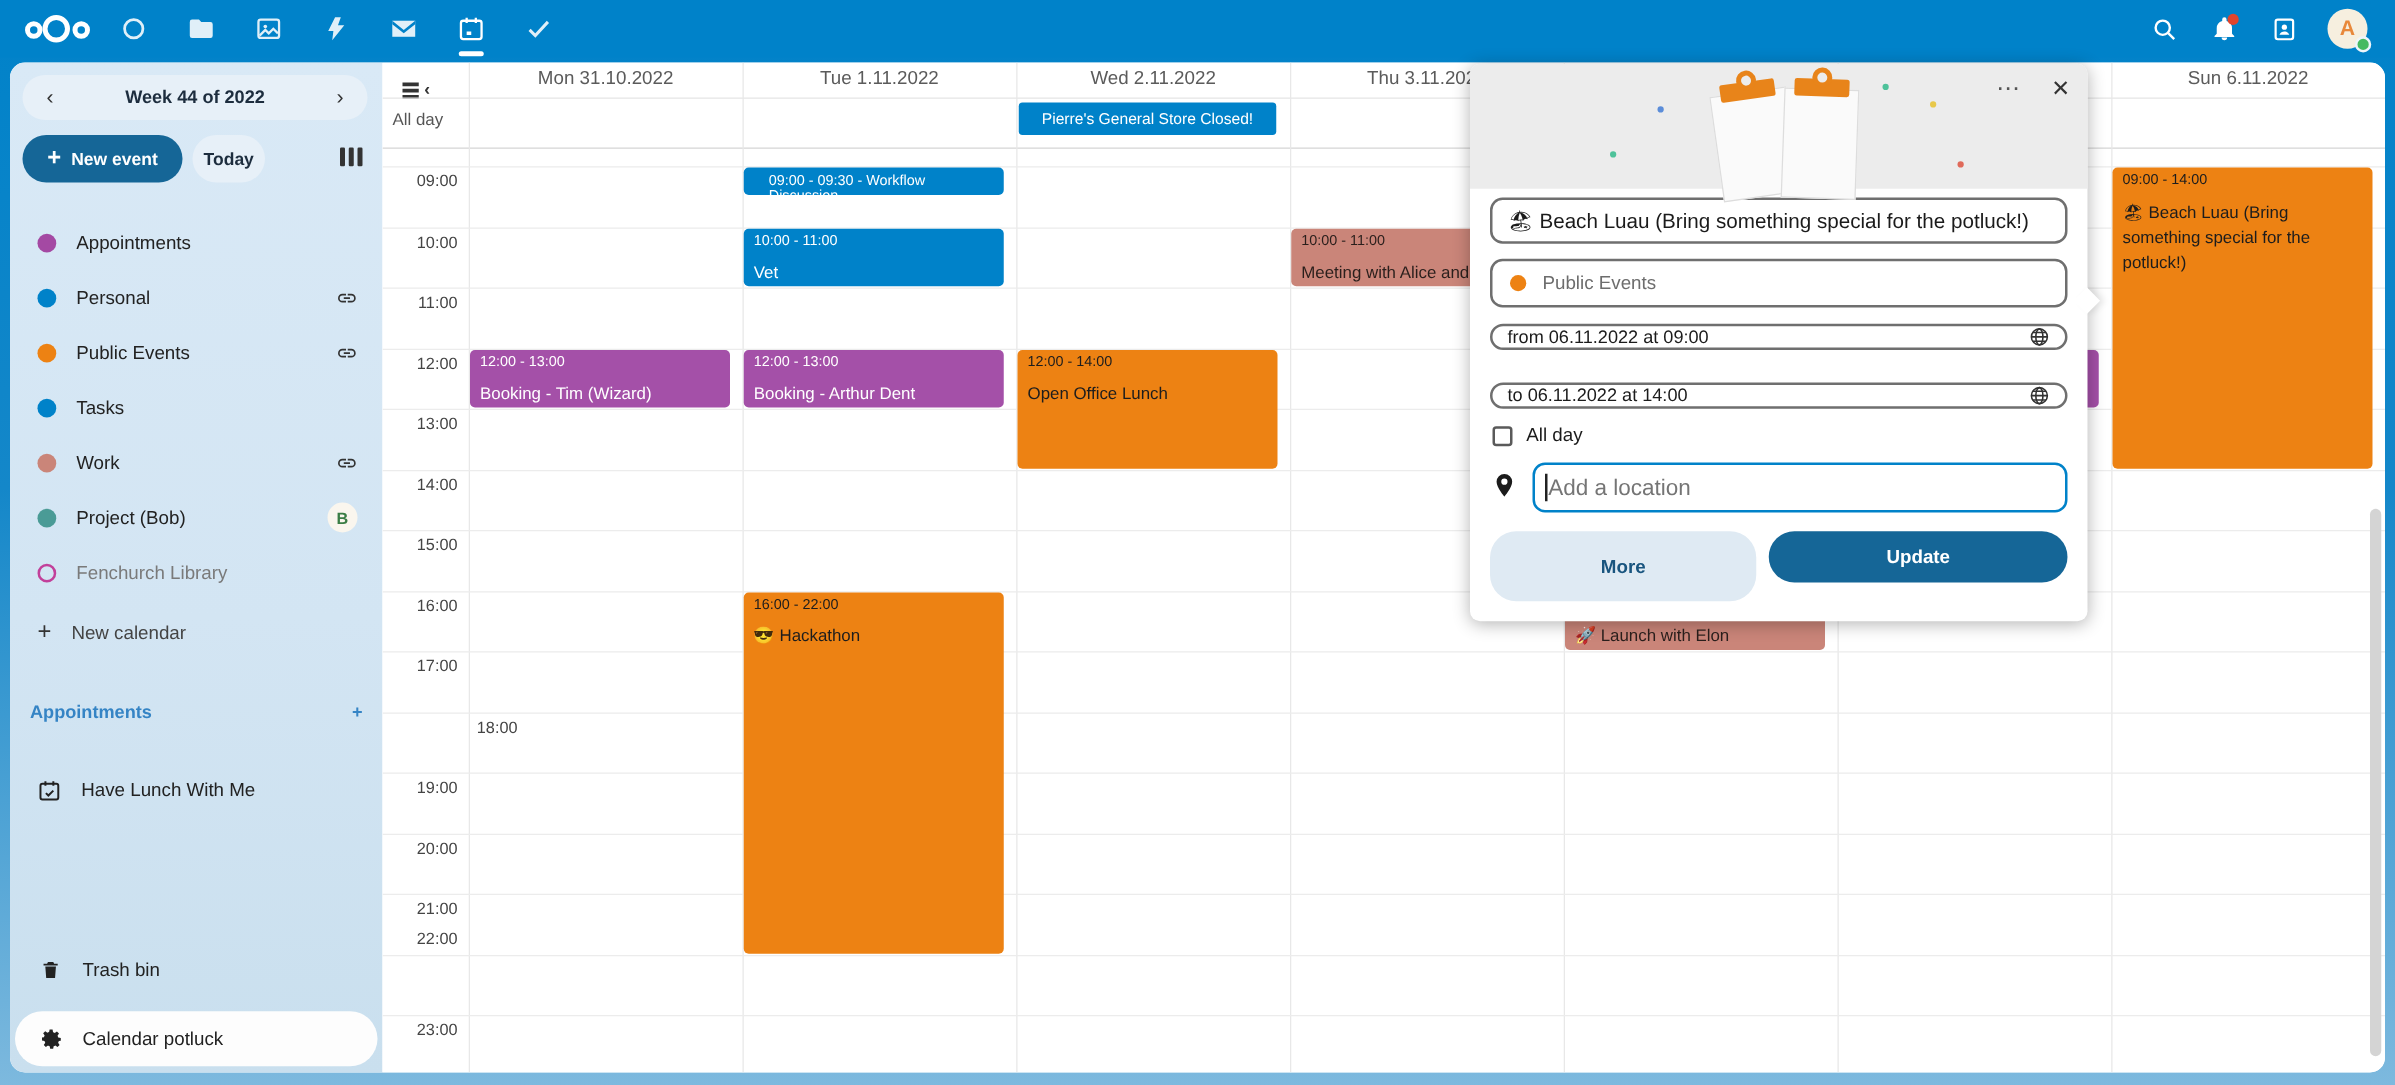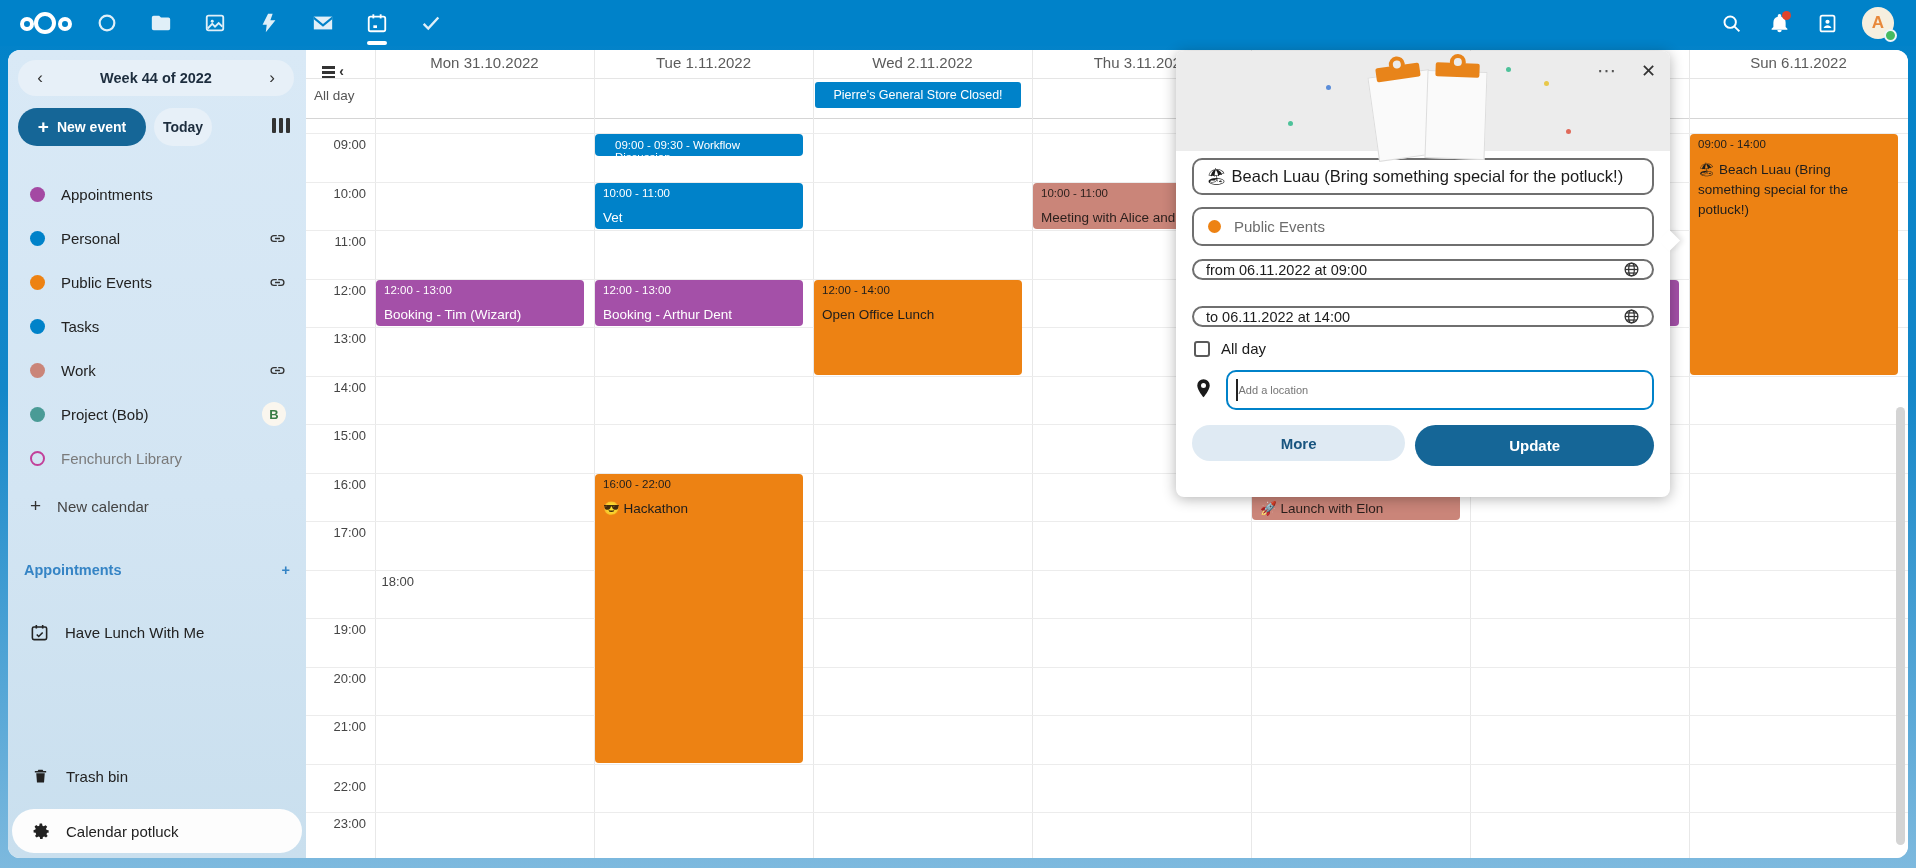--- a/index.html
+++ b/index.html
@@ -93,24 +93,24 @@
   .cat-dot { width:13px; height:13px; border-radius:50%; flex:none; }
   .dates-row { display:flex; gap:26px; margin-top:13px;flex-direction:column; }
   .f-date { height:36px; flex:1; border-radius:12px; padding:0 12px; font-size:14.5px; color:#1b1b1b; justify-content:space-between; cursor:pointer; }
   .allday-row { display:flex; align-items:center; gap:11px; margin-top:13px; margin-left:2px; cursor:pointer; }
   .checkbox { width:16px; height:16px; border:2px solid #5a5a5a; border-radius:3px; background:#fff; }
   .allday-row span { font-size:15px; color:#1b1b1b; }
   .icon-row { display:flex; align-items:flex-start; margin-top:13px; gap:12px; }
   .icon-row .row-icon { width:22px; flex:none; display:flex; justify-content:center; margin-top:9px; }
   .f-loc { height:40px; flex:1; border:2px solid #0082c9; padding:0 8px; position:relative; }
   .caret { width:1.5px; height:22px; background:#222; margin-right:1px; }
-  .placeholder { color:#757575; font-size:11px; }
+  .placeholder { color:#757575; font-size:18px; }
   .f-desc { height:58px; flex:1; align-items:flex-start; padding:9px 12px; margin-top:0; }
   .btn-row { display:flex; gap:10px; margin-top:15px; padding:0 16px; }
-  .btn-more { flex:1; height:36px; border:none; border-radius:21px; background:#dfeaf3; color:#19557f; font-weight:bold; font-size:15px; cursor:pointer; font-family:inherit; }
+  .btn-more { flex:1; height:56px; border:none; border-radius:21px; background:#dfeaf3; color:#19557f; font-weight:bold; font-size:15px; cursor:pointer; font-family:inherit; }
   .btn-update { flex:1.12; height:41px; border:none; border-radius:21px; background:#156697; color:#fff; font-weight:bold; font-size:15px; cursor:pointer; font-family:inherit; }
   svg { display:block; }
 </style>
 </head>
 <body>
 
 <header class="topbar">
   <div class="logo">
     <div class="c c1"></div>
     <div class="c c2"></div>
@@ -340,21 +340,21 @@
         <div class="hour-label" style="top: 475px;">17:00</div>
         <div class="hline" style="top: 519.5px;"></div>
         <div class="hour-label" style="top: 523.5px; margin-left: 48px;">18:00</div>
         <div class="hline" style="top: 568px;"></div>
         <div class="hour-label" style="top: 572px;">19:00</div>
         <div class="hline" style="top: 616.5px;"></div>
         <div class="hour-label" style="top: 620.5px;">20:00</div>
         <div class="hline" style="top: 665px;"></div>
         <div class="hour-label" style="top: 669px;">21:00</div>
         <div class="hline" style="top: 713.5px;"></div>
-        <div class="hour-label" style="top: 729px;">22:00</div>
+        <div class="hour-label" style="top: 693px;">22:00</div>
         <div class="hline" style="top: 762px;"></div>
         <div class="hour-label" style="top: 766px;">23:00</div>
       </div>
     <div id="events-layer">
         <div class="allday-event" style="left: 509px; width: 206px; background: rgb(0, 130, 201);">
           <span>Pierre's General Store Closed!</span>
         </div>
         <div class="event" style="left: 70px; width: 208px; top: 229.5px; height: 46.5px; background: rgb(164, 80, 168); color: rgb(255, 255, 255);">
           <div class="etime">12:00 - 13:00</div>
           <div class="etitle">Booking - Tim (Wizard)</div>

